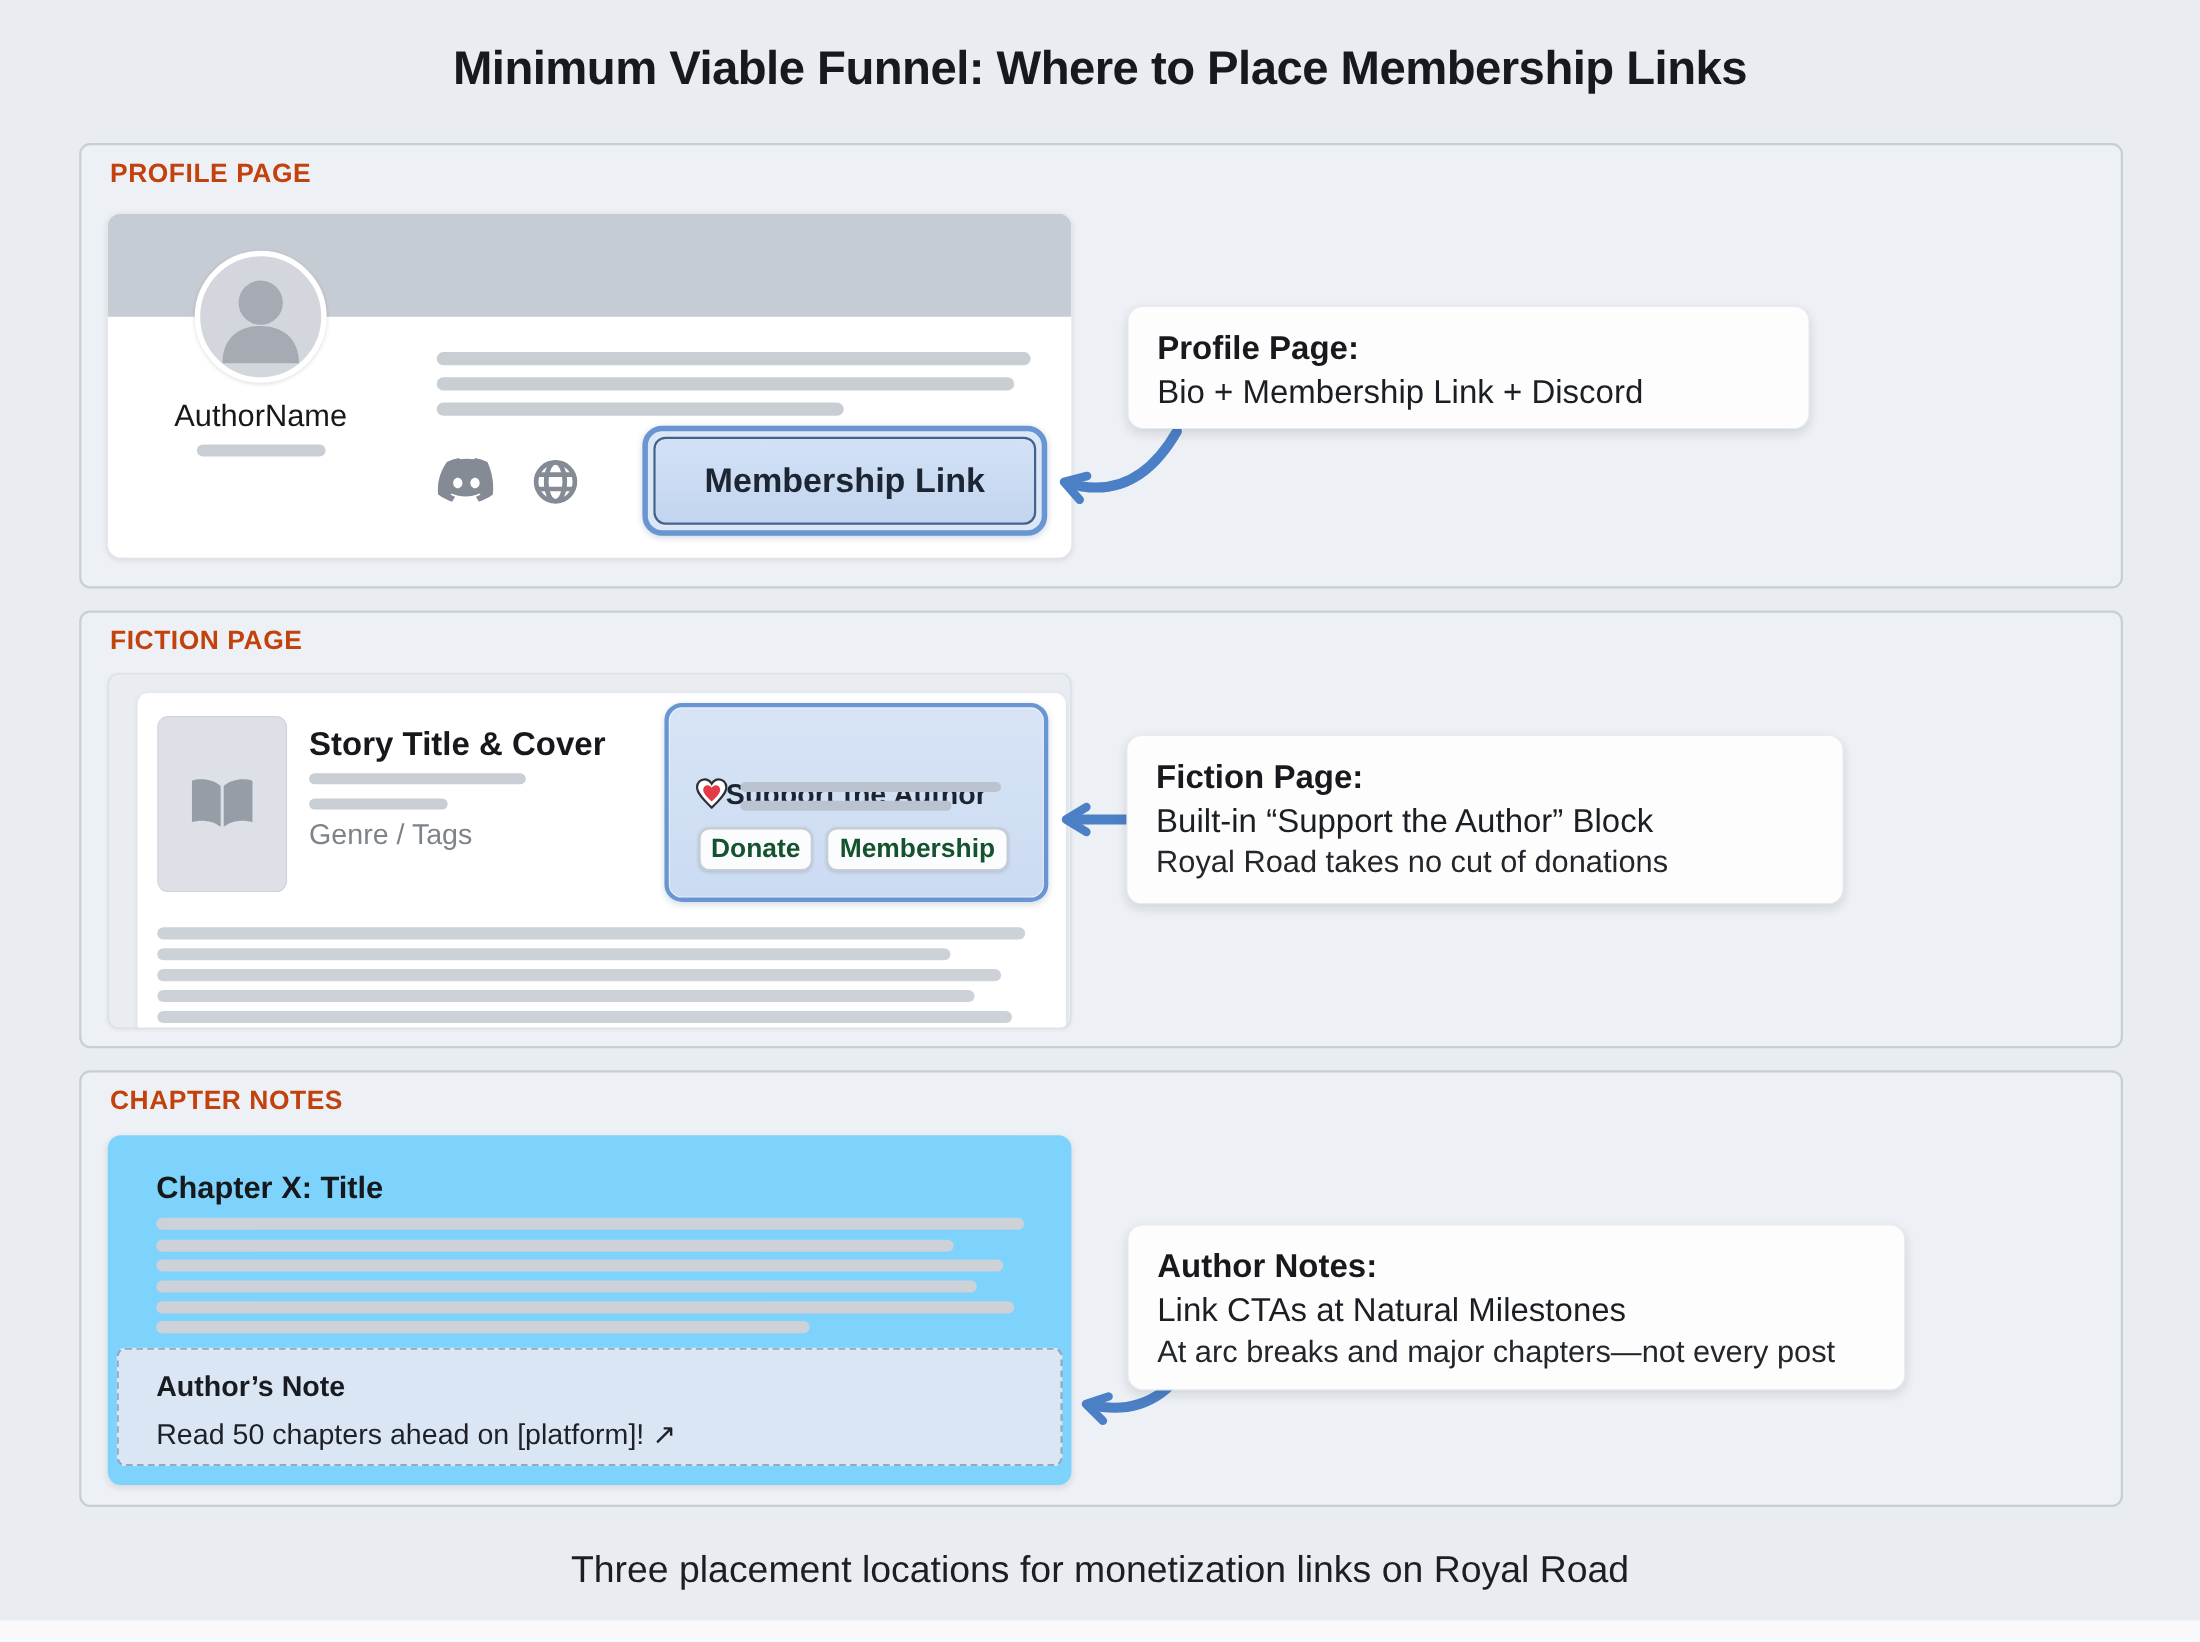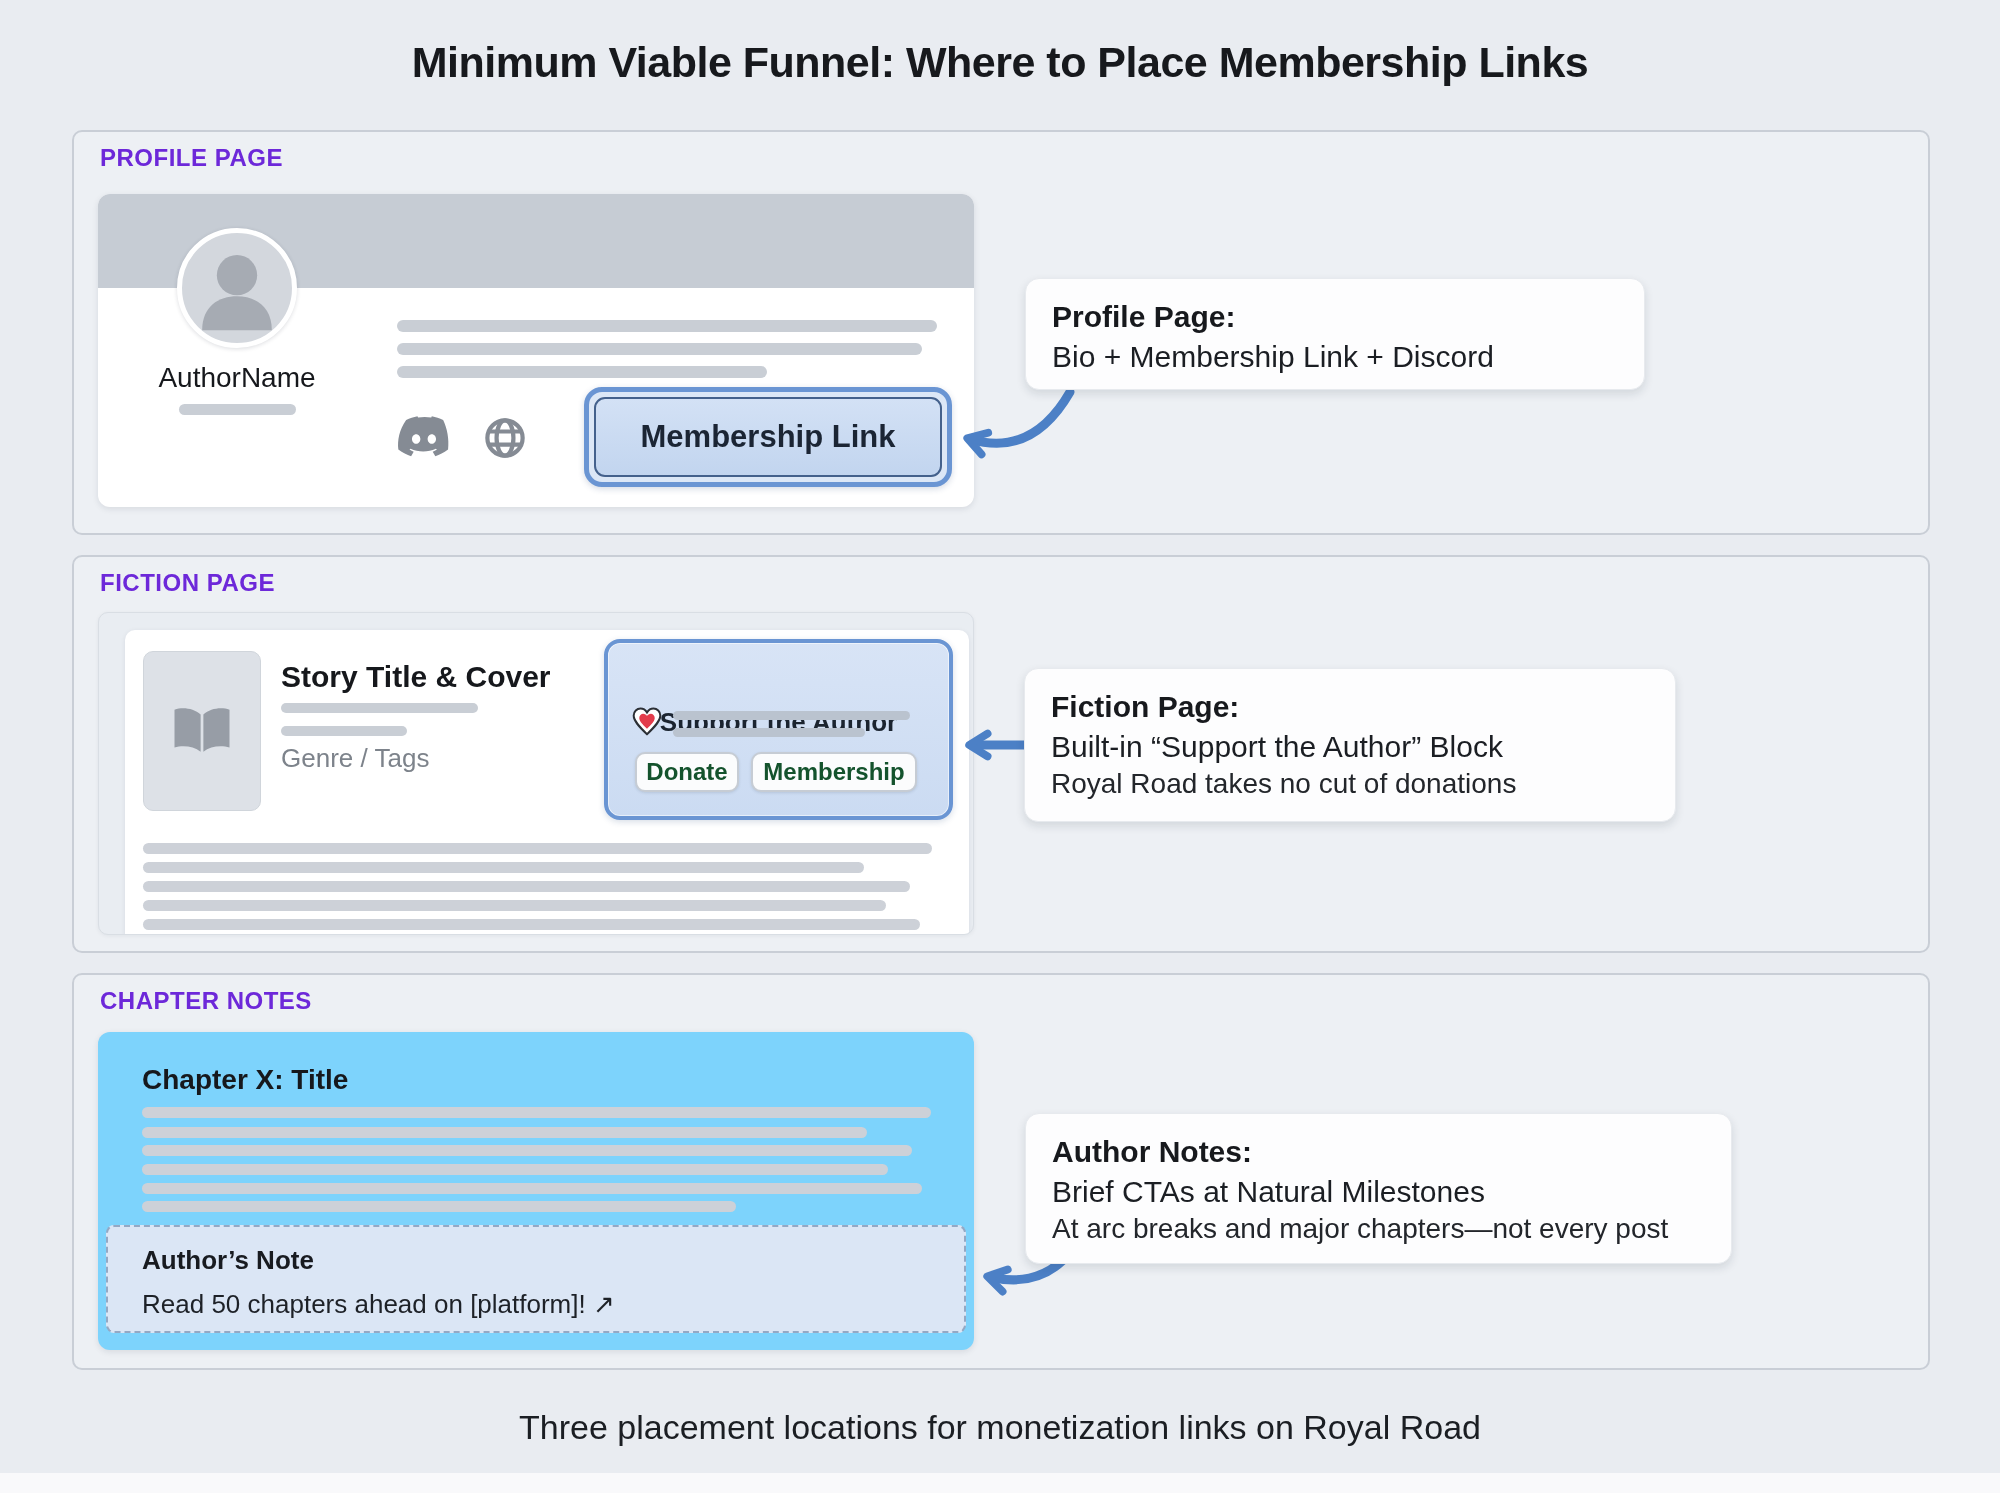--- a/index.html
+++ b/index.html
@@ -24,21 +24,21 @@
   
   .panel {
     position:absolute; left:72px; width:1858px;
     background:#edf0f4; border:2px solid #c9ced6; border-radius:10px;
   }
   #panel-profile { top:130px; height:405px; }
   #panel-fiction { top:555px; height:398px; }
   #panel-chapter { top:973px; height:397px; }
   .panel-label {
     position:absolute; left:26px; top:12px;
-    font-size:24px; font-weight:600; letter-spacing:0.5px; color:#6d28d9;
+    font-size:24px; font-weight:600; letter-spacing:0.5px; color:#c2410c;
   }
 
   
   .profile-card {
     position:absolute; left:24px; top:62px; width:876px; height:313px;
     background:#fff; border-radius:12px; overflow:hidden;
     box-shadow:0 2px 6px rgba(20,30,50,0.10);
   }
   .profile-banner { position:absolute; left:0; top:0; width:100%; height:94px; background:#c6ccd4; }
   .avatar {
@@ -267,19 +267,19 @@
   </div>
 
   <div class="annotation" id="annotation-fiction">
     <div class="ann-title">Fiction Page:</div>
     <div class="ann-line">Built-in “Support the Author” Block</div>
     <div class="ann-sub">Royal Road takes no cut of donations</div>
   </div>
 
   <div class="annotation" id="annotation-chapter">
     <div class="ann-title">Author Notes:</div>
-    <div class="ann-line">Brief CTAs at Natural Milestones</div>
+    <div class="ann-line">Link CTAs at Natural Milestones</div>
     <div class="ann-sub">At arc breaks and major chapters—not every post</div>
   </div>
 
   <div class="caption">Three placement locations for monetization links on Royal Road</div>
   <div class="bottom-strip"></div>
 </div>
 
 </body></html>

